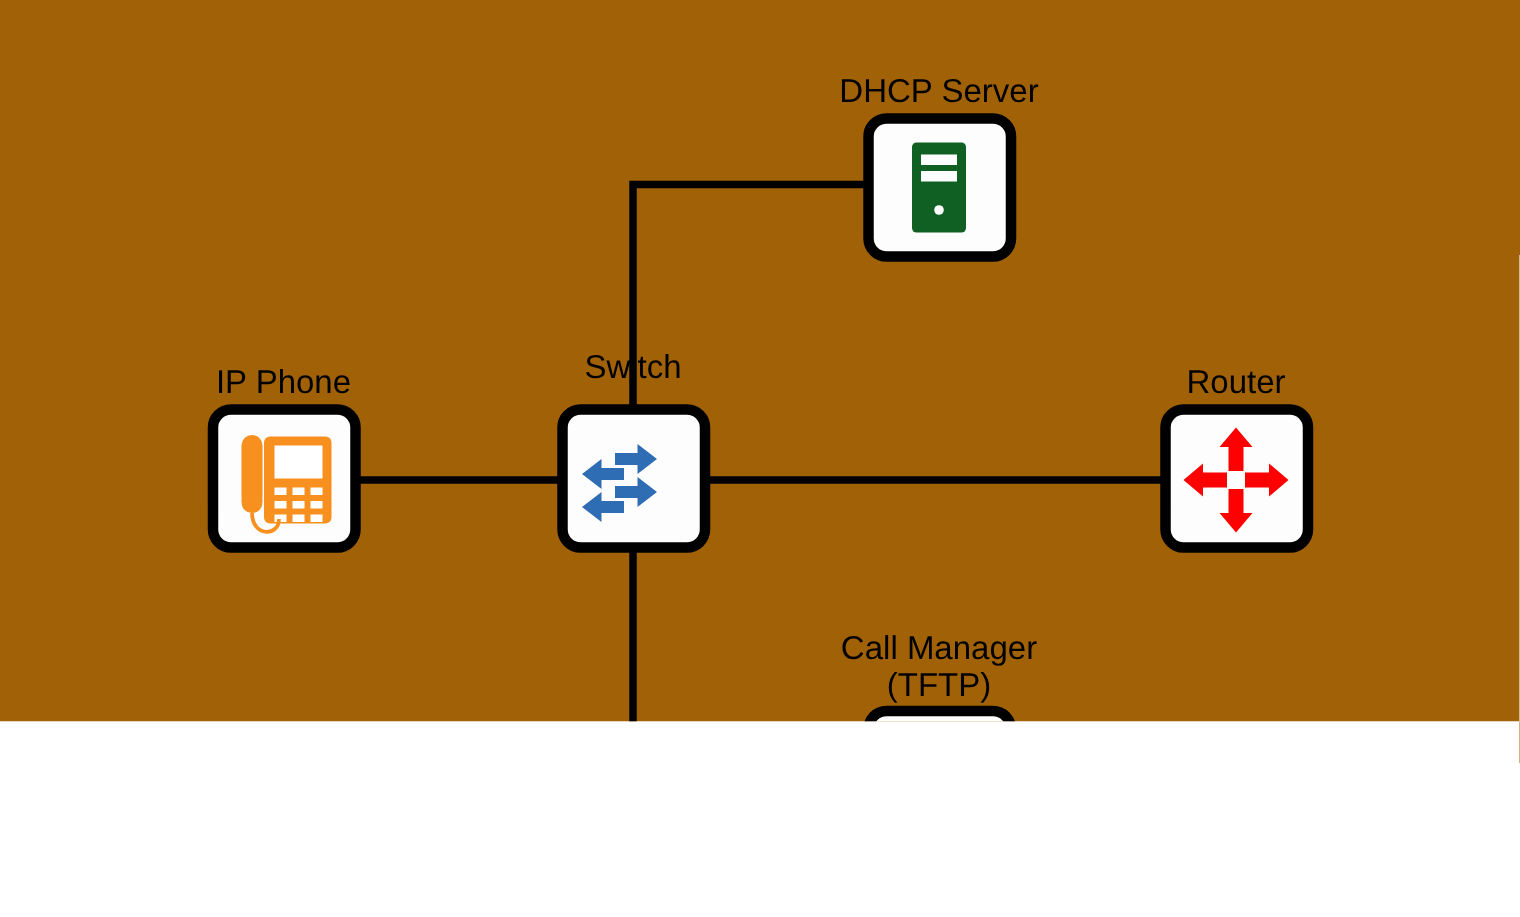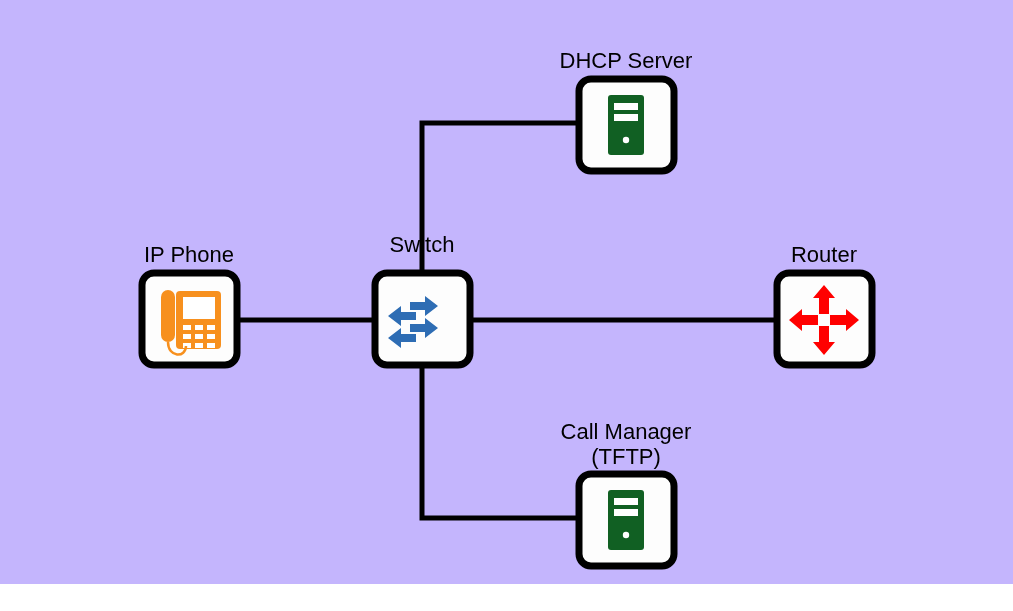--- a/index.html
+++ b/index.html
@@ -3,22 +3,22 @@
 <meta charset="utf-8">
 <style>
   html, body {
     margin: 0;
     padding: 0;
     background: #ffffff;
   }
   #canvas {
     position: relative;
     width: 1013px;
-    height: 584px;
-    background: #c4b5fd;
+    height: 481px;
+    background: #a16207;
     overflow: hidden;
     font-family: "Liberation Sans", sans-serif;
   }
   #diagram-svg {
     position: absolute;
     left: 0;
     top: 0;
     width: 1013px;
     height: 611px;
   }

